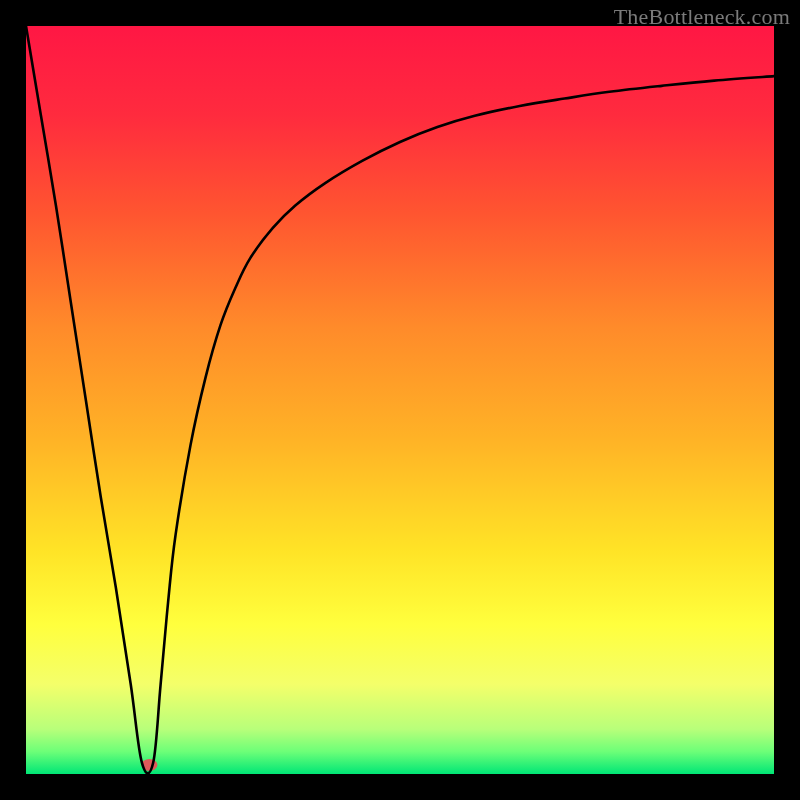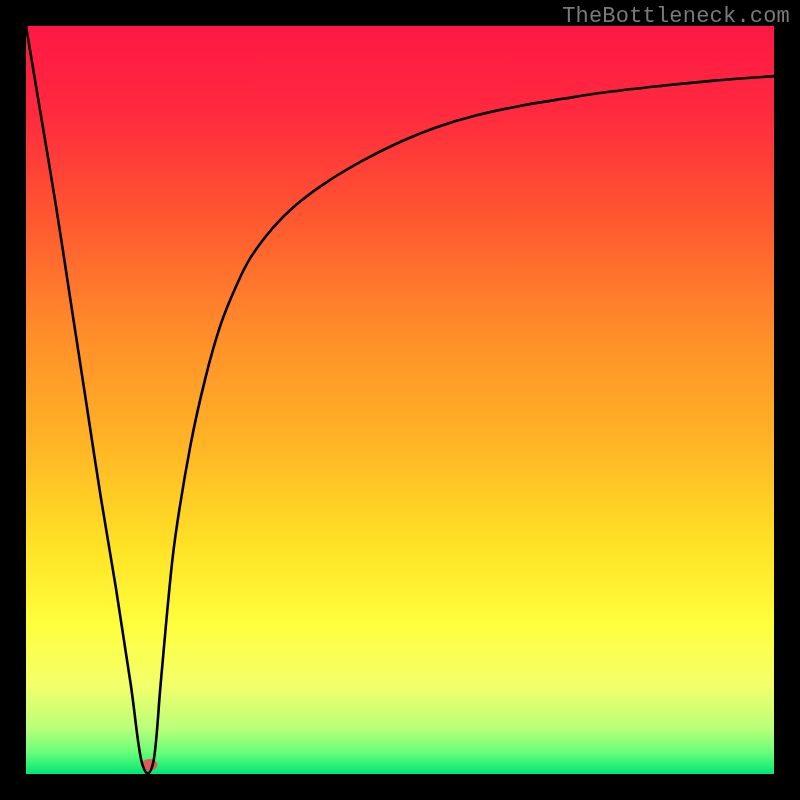--- a/index.html
+++ b/index.html
@@ -22,21 +22,21 @@
     position: absolute;
     left: 26px;
     top: 26px;
     width: 748px;
     height: 748px;
   }
   .attribution {
     position: absolute;
     top: 4px;
     right: 10px;
-    font-family: Liberation Mono, monospace;
+    font-family: Liberation Serif, serif;
     font-size: 22px;
     color: #7a7a7a;
     letter-spacing: 0.2px;
   }
 </style>
 </head>
 <body>
 
 <div class="frame">
   <div class="attribution">TheBottleneck.com</div>

